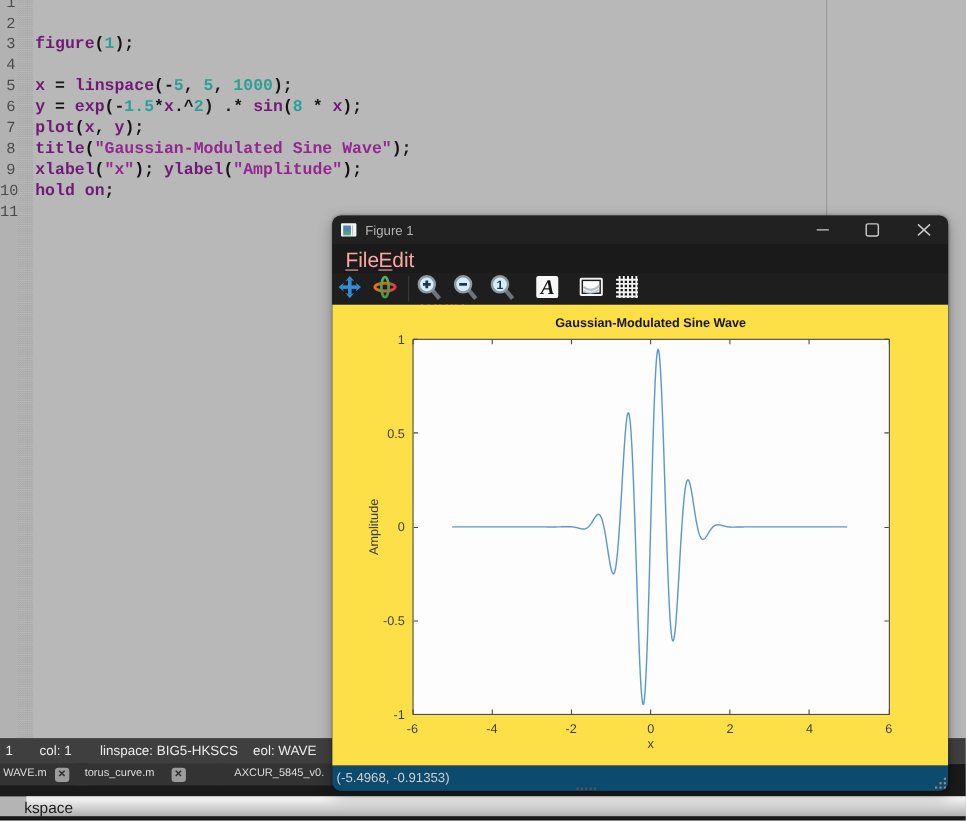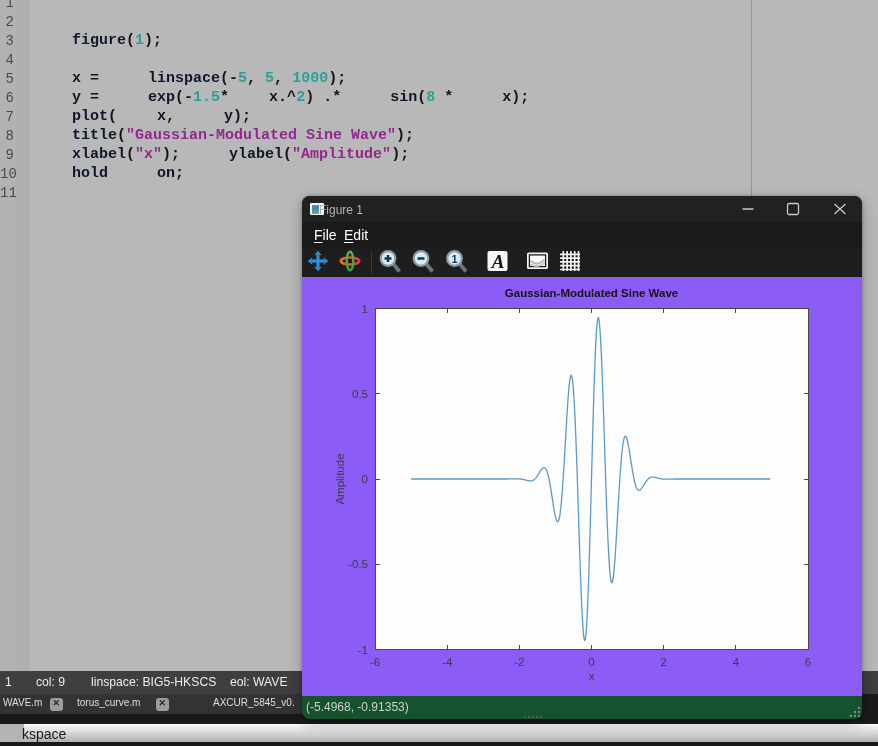--- a/index.html
+++ b/index.html
@@ -9,21 +9,21 @@
   
   .gutter { position:absolute; left:0; top:0; width:16px; height:671px; background:#b2b2b2; }
   .gutternums { position:absolute; left:0; top:-6px; width:14px; text-align:right;
     font:14px "Liberation Mono",monospace; line-height:19px; color:#4b4b4b; }
   .hatch { position:absolute; left:16px; top:0; width:14px; height:671px;
     background:repeating-conic-gradient(#a7a7a7 0% 25%, #b7b7b7 0% 50%) 0 0/2px 2px; }
   .codearea { position:absolute; left:30px; top:0; width:848px; height:671px; background:#b8b8b8; }
   .colline { position:absolute; left:721px; top:0; width:1px; height:671px; background:#999; }
   .code { position:absolute; left:2px; top:-7px; font:bold 15px "Liberation Mono",monospace;
     line-height:19px; white-space:pre; color:#141414; }
-  .w { color:#0f172a;margin-left:40px; } .n { color:#2aa198; } .s { color:#93278f; }
+  .w { color:#701a75; } .n { color:#2aa198; } .s { color:#93278f; }
 
   
   .statusbar { position:absolute; left:0; top:671px; width:878px; height:23px; background:#3f3f3f;
     color:#ececec; font-size:12.2px; }
   .statusbar span { position:absolute; top:4px; }
   .tabrow { position:absolute; left:0; top:694px; width:878px; height:30px; background:#1a1a1a; }
   .tab { position:absolute; top:0; height:20px; background:#333; color:#dedede; font-size:10px;text-align:center; }
   .tab .lbl { position:absolute; top:3px; }
   .closebtn { position:absolute; top:3.5px; width:13px; height:13px; background:#9c9c9c;
     border-radius:3px; }
@@ -38,47 +38,47 @@
   .win { position:absolute; left:302px; top:196px; width:560px; height:523px;
     border-radius:8px; background:#1e1e1e; box-shadow:0 0 3px rgba(0,0,0,0.30), 0 4px 14px rgba(0,0,0,0.28);
     overflow:hidden; }
   .titlebar { position:absolute; left:0; top:0; width:560px; height:26px; background:#212121; }
   .fig-ico { position:absolute; left:8px; top:7px; width:14px; height:12px; background:#f2f4f5;
     border-radius:1px; }
   .fig-ico i { position:absolute; left:1.5px; top:1.5px; width:7px; height:9px; display:block;
     background:linear-gradient(170deg,#5b8fc0 0%, #4f7fae 35%, #4e9a84 65%, #62b28e 100%); }
   .fig-ico b { position:absolute; left:9.5px; top:1.5px; width:1.5px; height:9px; display:block;
     background:#b9c2c7; }
-  .wintitle { position:absolute; left:17px; top:6.5px; font-size:12px; color:#b2b2b2; }
+  .wintitle { position:absolute; left:30px; top:6.5px; font-size:12px; color:#b2b2b2; }
   .winbtns { position:absolute; left:0; top:0; }
   .menubar { position:absolute; left:0; top:26px; width:560px; height:26px; background:#1a1a1a;
-    color:#ffffff; font-size:14px; }
+    color:#fca5a5; font-size:19px; }
   .menubar span { position:absolute; top:5px; }
   .menubar u { text-decoration-thickness:1px; text-underline-offset:2px; }
   .toolbar { position:absolute; left:0; top:52px; width:560px; height:29px; background:#1e1e1e; }
   .tsep { position:absolute; left:69px; top:3px; width:1px; height:23px; background:#3a3a3a; }
-  .canvas { position:absolute; left:0; top:81px; width:560px; height:419px; background:#8b5cf6; }
-  .winstatus { position:absolute; left:0; top:500px; width:560px; height:23px; background:#14532d; }
+  .canvas { position:absolute; left:0; top:81px; width:560px; height:419px; background:#fde047; }
+  .winstatus { position:absolute; left:0; top:500px; width:560px; height:23px; background:#0c4a6e; }
   .coords { position:absolute; left:4px; top:4px; font-size:12px; color:#cfcfcf; }
 </style>
 </head>
 <body>
 
 <div class="gutter">
     <div class="gutternums">1<br>2<br>3<br>4<br>5<br>6<br>7<br>8<br>9<br>10<br>11</div>
   </div>
 <div class="hatch"></div>
 <div class="codearea">
   <div class="colline"></div>
   <div class="code"><br><br><span class="w">figure</span>(<span class="n">1</span>);<br><br><span class="w">x</span> = <span class="w">linspace</span>(-<span class="n">5</span>, <span class="n">5</span>, <span class="n">1000</span>);<br><span class="w">y</span> = <span class="w">exp</span>(-<span class="n">1.5</span>*<span class="w">x</span>.^<span class="n">2</span>) .* <span class="w">sin</span>(<span class="n">8</span> * <span class="w">x</span>);<br><span class="w">plot</span>(<span class="w">x</span>, <span class="w">y</span>);<br><span class="w">title</span>(<span class="s">"Gaussian-Modulated Sine Wave"</span>);<br><span class="w">xlabel</span>(<span class="s">"x"</span>); <span class="w">ylabel</span>(<span class="s">"Amplitude"</span>);<br><span class="w">hold</span> <span class="w">on</span>;<br></div>
 </div>
 
 <div class="statusbar">
   <span style="left:5px;">1</span>
-  <span style="left:36px;">col: 9</span>
+  <span style="left:36px;">col: 1</span>
   <span style="left:91px;">linspace: BIG5-HKSCS</span>
   <span style="left:230px;">eol: WAVE</span>
 </div>
 <div class="tabrow">
   <div class="tab" style="left:0; width:81px;">
       <span class="lbl" style="left:3px;">WAVE.m</span>
       <span class="closebtn" style="left:50px;"></span>
     </div>
   <div class="tab" style="left:68px; width:132px;">
       <span class="lbl" style="left:9px;">torus_curve.m</span>

